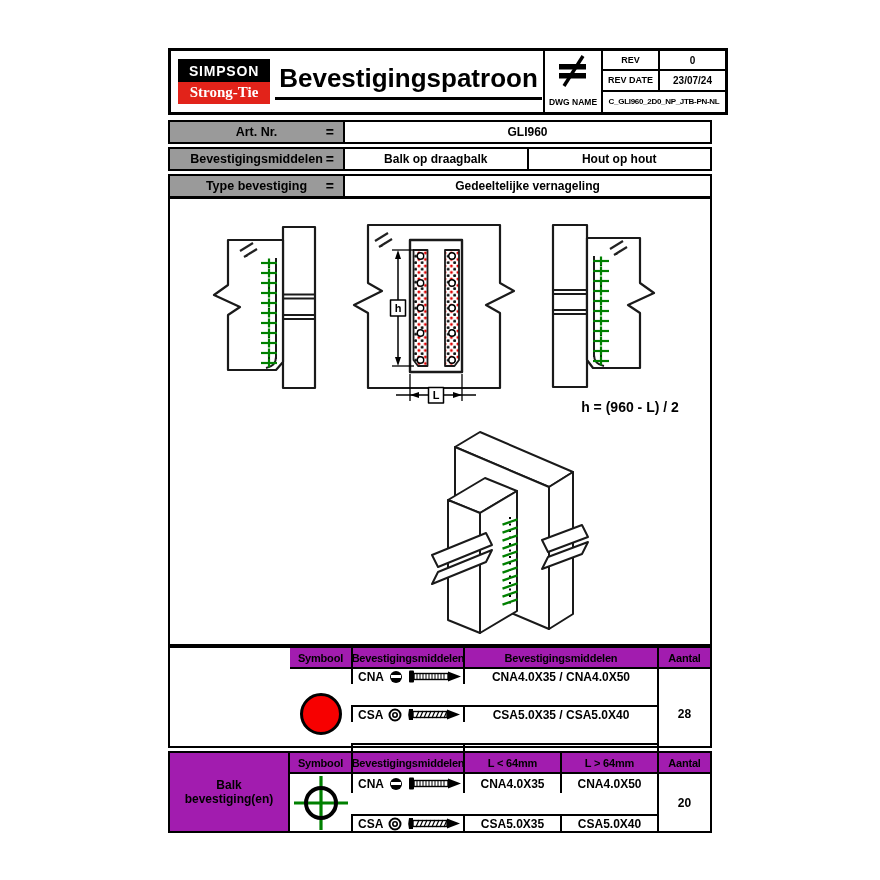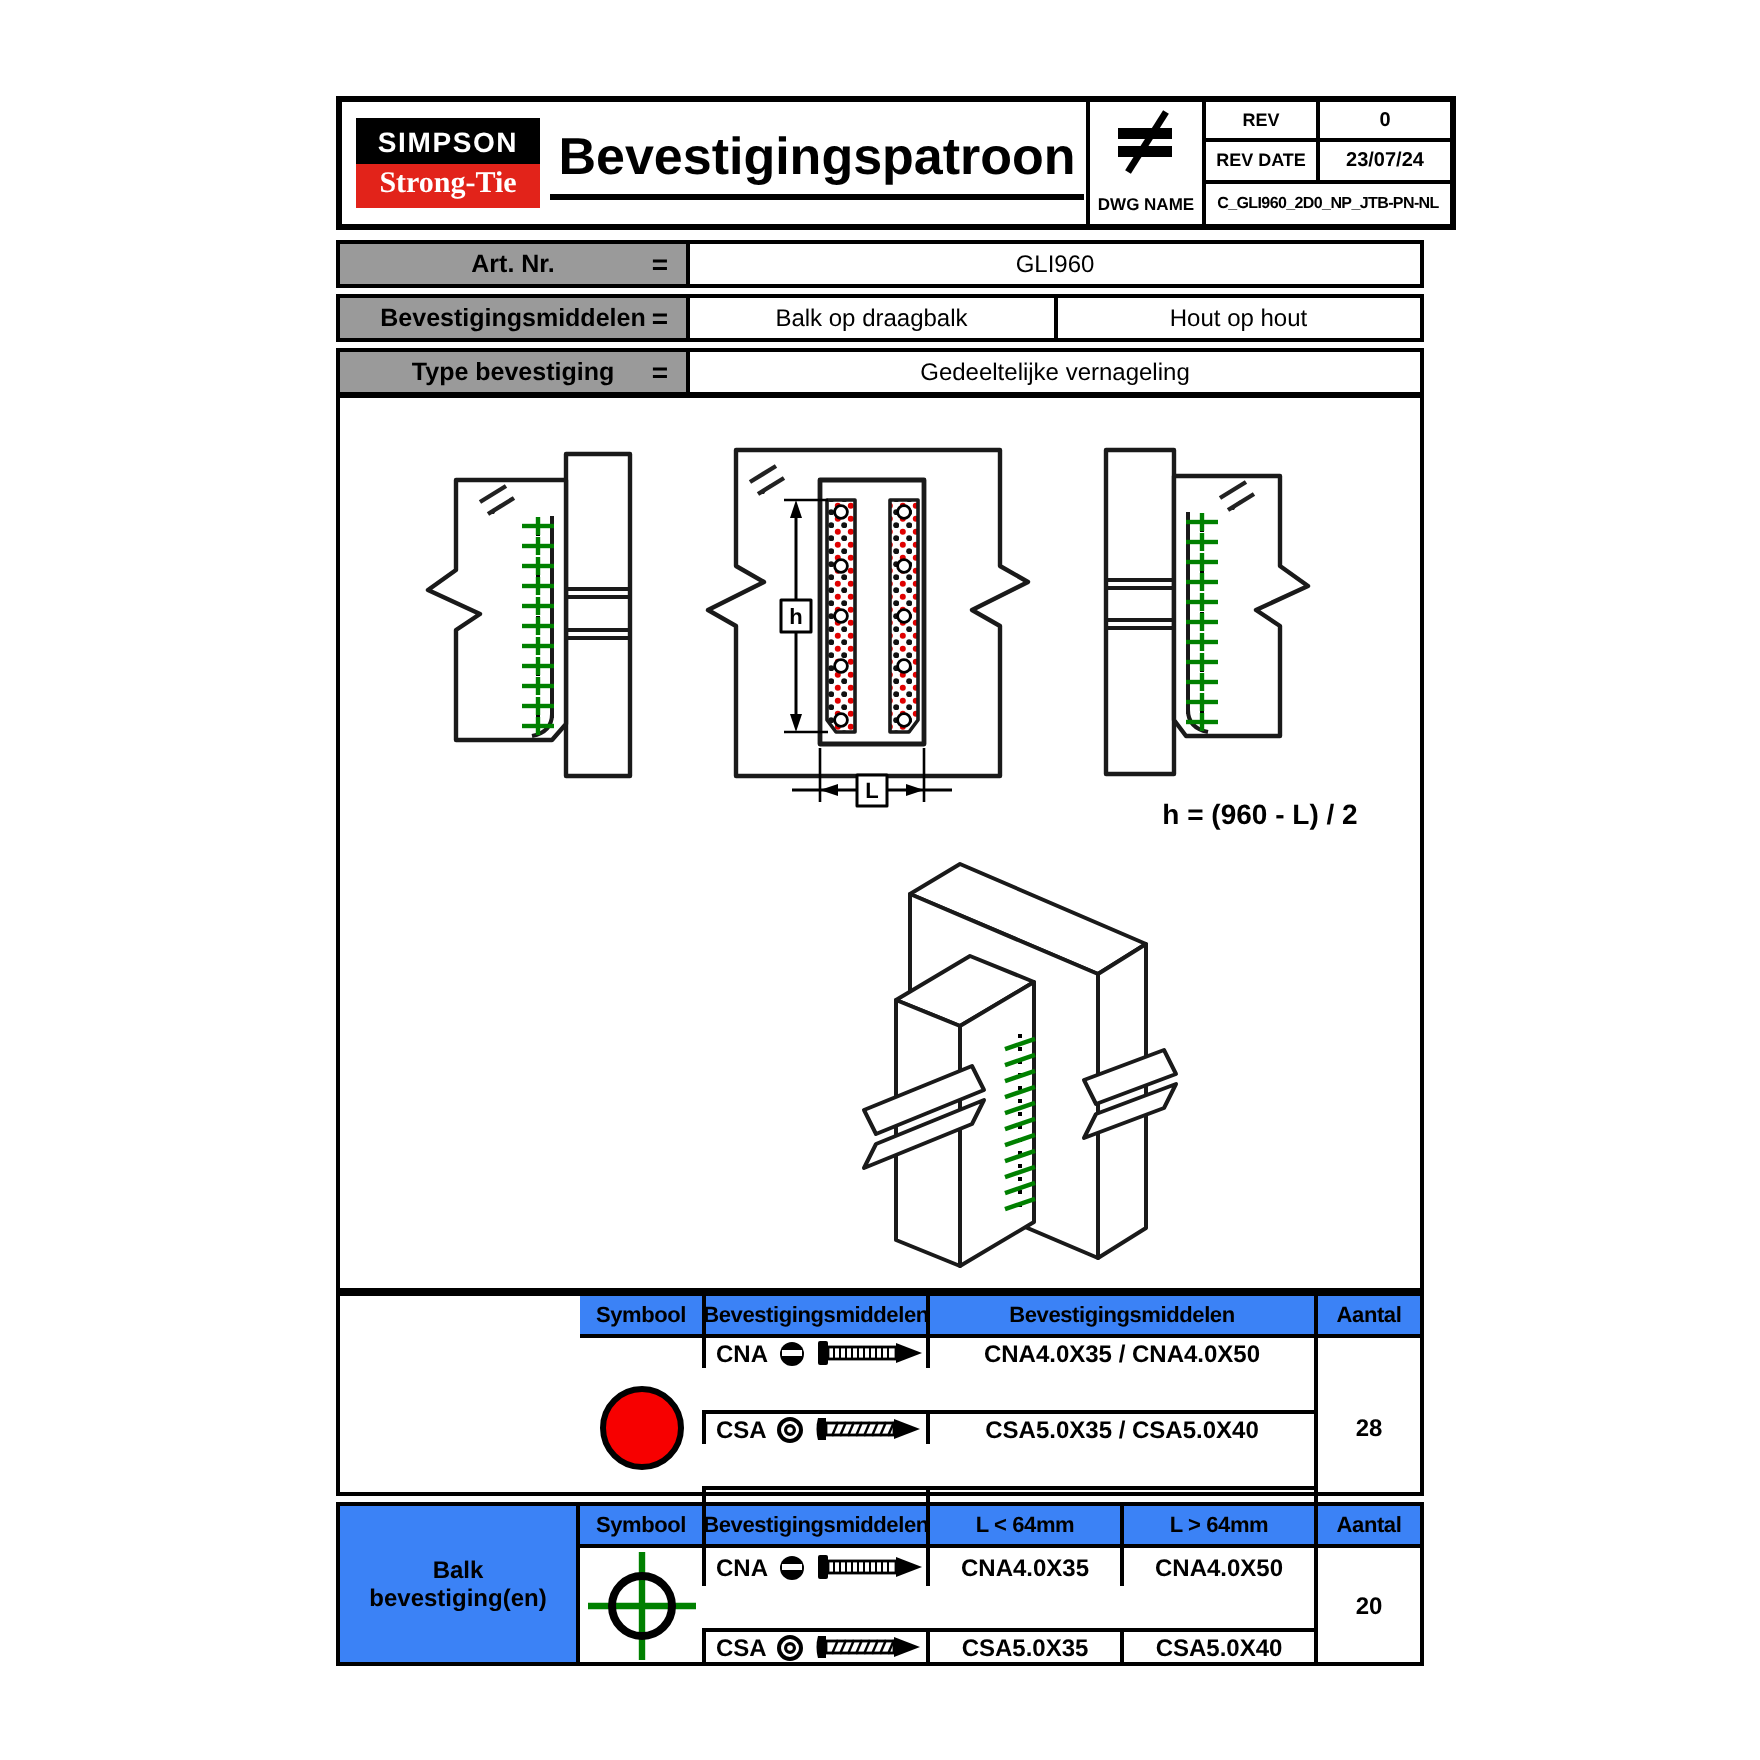--- a/index.html
+++ b/index.html
@@ -29,39 +29,39 @@
 
   
   .attr{position:absolute;left:0;width:544px;height:24px;border:2px solid #000;
         box-sizing:border-box;display:flex;background:#fff;}
   .attr-label{width:173px;background:#9a9a9a;border-right:2px solid #000;position:relative;
               display:flex;align-items:center;justify-content:center;
               font-weight:bold;font-size:12.5px;}
   .attr-eq{position:absolute;right:9px;font-weight:bold;font-size:14px;line-height:10px;}
   .attr-values{flex:1;display:flex;}
   .attr-value{flex:1;display:flex;align-items:center;justify-content:center;
-              font-weight:normal;font-size:12px;}
+              font-weight:bold;font-size:12px;}
   .attr-value + .attr-value{border-left:2px solid #000;}
 
   
   .draw{position:absolute;left:0;top:149px;width:544px;height:449px;border:2px solid #000;
         box-sizing:border-box;background:#fff;}
   .formula{position:absolute;left:380px;top:200px;width:160px;text-align:center;
            font-weight:bold;font-size:14px;}
 
   
   .ftable{position:absolute;left:0;width:544px;border:2.5px solid #000;box-sizing:border-box;
           display:grid;background:#fff;}
   .t1{top:598px;height:102px;grid-template-columns:120px 61px 112px 194px 1fr;
       grid-template-rows:21px 1fr 1fr 1fr;}
   .t2{top:703px;height:82px;grid-template-columns:120px 61px 112px 97px 97px 1fr;
       grid-template-rows:21px 1fr 1fr;}
   .c{display:flex;align-items:center;justify-content:center;box-sizing:border-box;
      font-weight:bold;font-size:12px;}
-  .gray{background:#3b82f6;}
+  .gray{background:#a21caf;}
   .th{font-size:11px;letter-spacing:-.2px;border-bottom:2px solid #000;}
   .rowlab{flex-direction:column;line-height:14px;font-size:12px;border-right:2px solid #000;}
   .fast{justify-content:flex-start;gap:5px;padding-left:5px;}
   .bT{border-top:2px solid #000;margin-top:21px;}
   .span-body{align-self:stretch;}
 
   svg{display:block;}
 </style>
 </head>
 <body>

